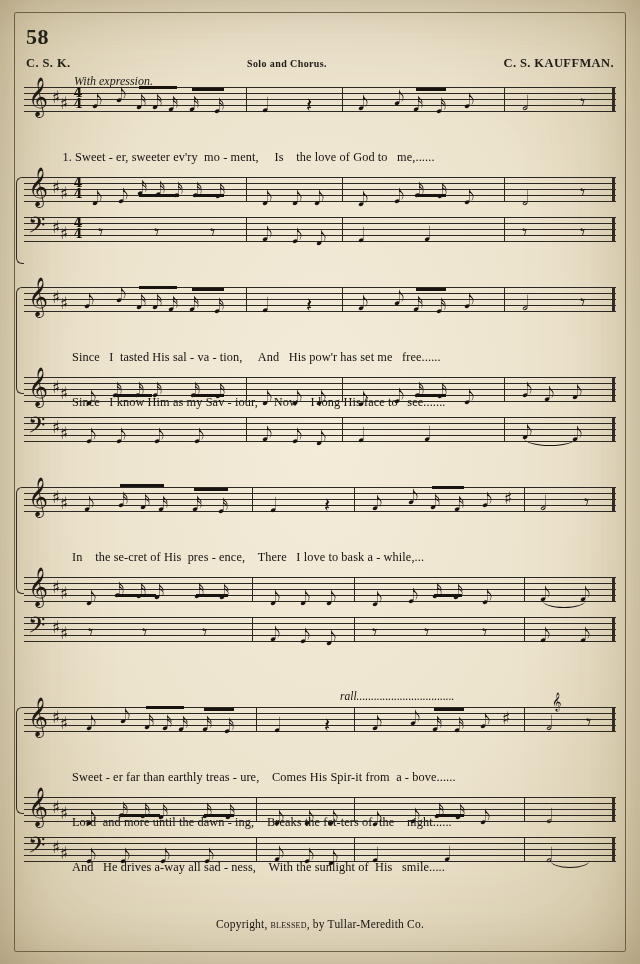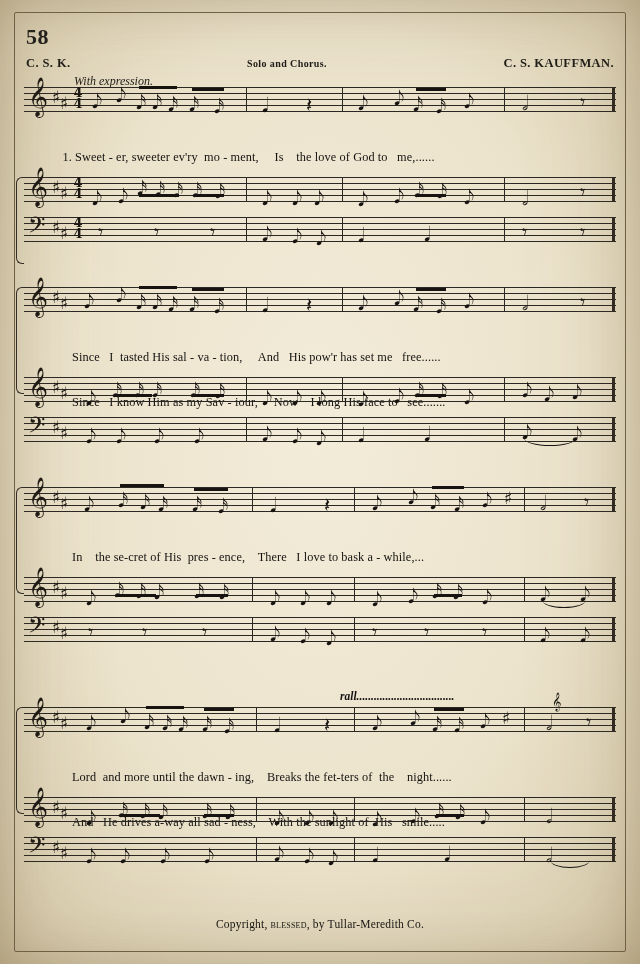--- a/index.html
+++ b/index.html
@@ -465,21 +465,21 @@
         <span class="note" style="left:348px;top:10px;">𝄾</span>
         <span class="note" style="left:400px;top:10px;">𝄾</span>
         <span class="note" style="left:458px;top:10px;">𝄾</span>
         <div class="bar" style="left:500px;"></div>
         <span class="note" style="left:516px;top:13px;">𝅘𝅥𝅮</span>
         <span class="note" style="left:556px;top:13px;">𝅘𝅥𝅮</span>
         <div class="bar thick" style="left:588px;"></div>
       </div>
     </div>
 
-    <div class="rall" style="top:690px;left:340px;font-weight:bold;">
+    <div class="rall" style="top:690px;left:340px;">
       <span>rall.</span><span>.................................</span>
     </div>
 
     <div class="system" style="top:702px;">
 
       <div class="stave">
         <div class="lines">
             <i></i>
             <i></i>
             <i></i>
@@ -511,20 +511,21 @@
         <span class="note" style="left:456px;top:9px;">𝅘𝅥𝅮</span>
         <span class="keysig" style="left:478px;top:6px;">♯</span>
         <div class="bar" style="left:500px;"></div>
         <span class="fermata" style="left:528px;top:-10px;">𝄞</span>
         <span class="note" style="left:522px;top:11px;">𝅗𝅥</span>
         <span class="note" style="left:562px;top:10px;">𝄾</span>
         <div class="bar thick" style="left:588px;"></div>
       </div>
 
       <div class="lyrics" style="top:38px;left:48px;">
+        <span class="ln">Sweet - er far than earthly treas - ure,    Comes His Spir-it from  a - bove......</span>
         <span class="ln">Lord  and more until the dawn - ing,    Breaks the fet-ters of  the    night......</span>
         <span class="ln">And   He drives a-way all sad - ness,    With the sunlight of  His   smile.....</span>
       </div>
 
       <div class="stave" style="position:absolute;top:90px;left:0;right:0;">
         <div class="lines">
             <i></i>
             <i></i>
             <i></i>
             <i></i>

